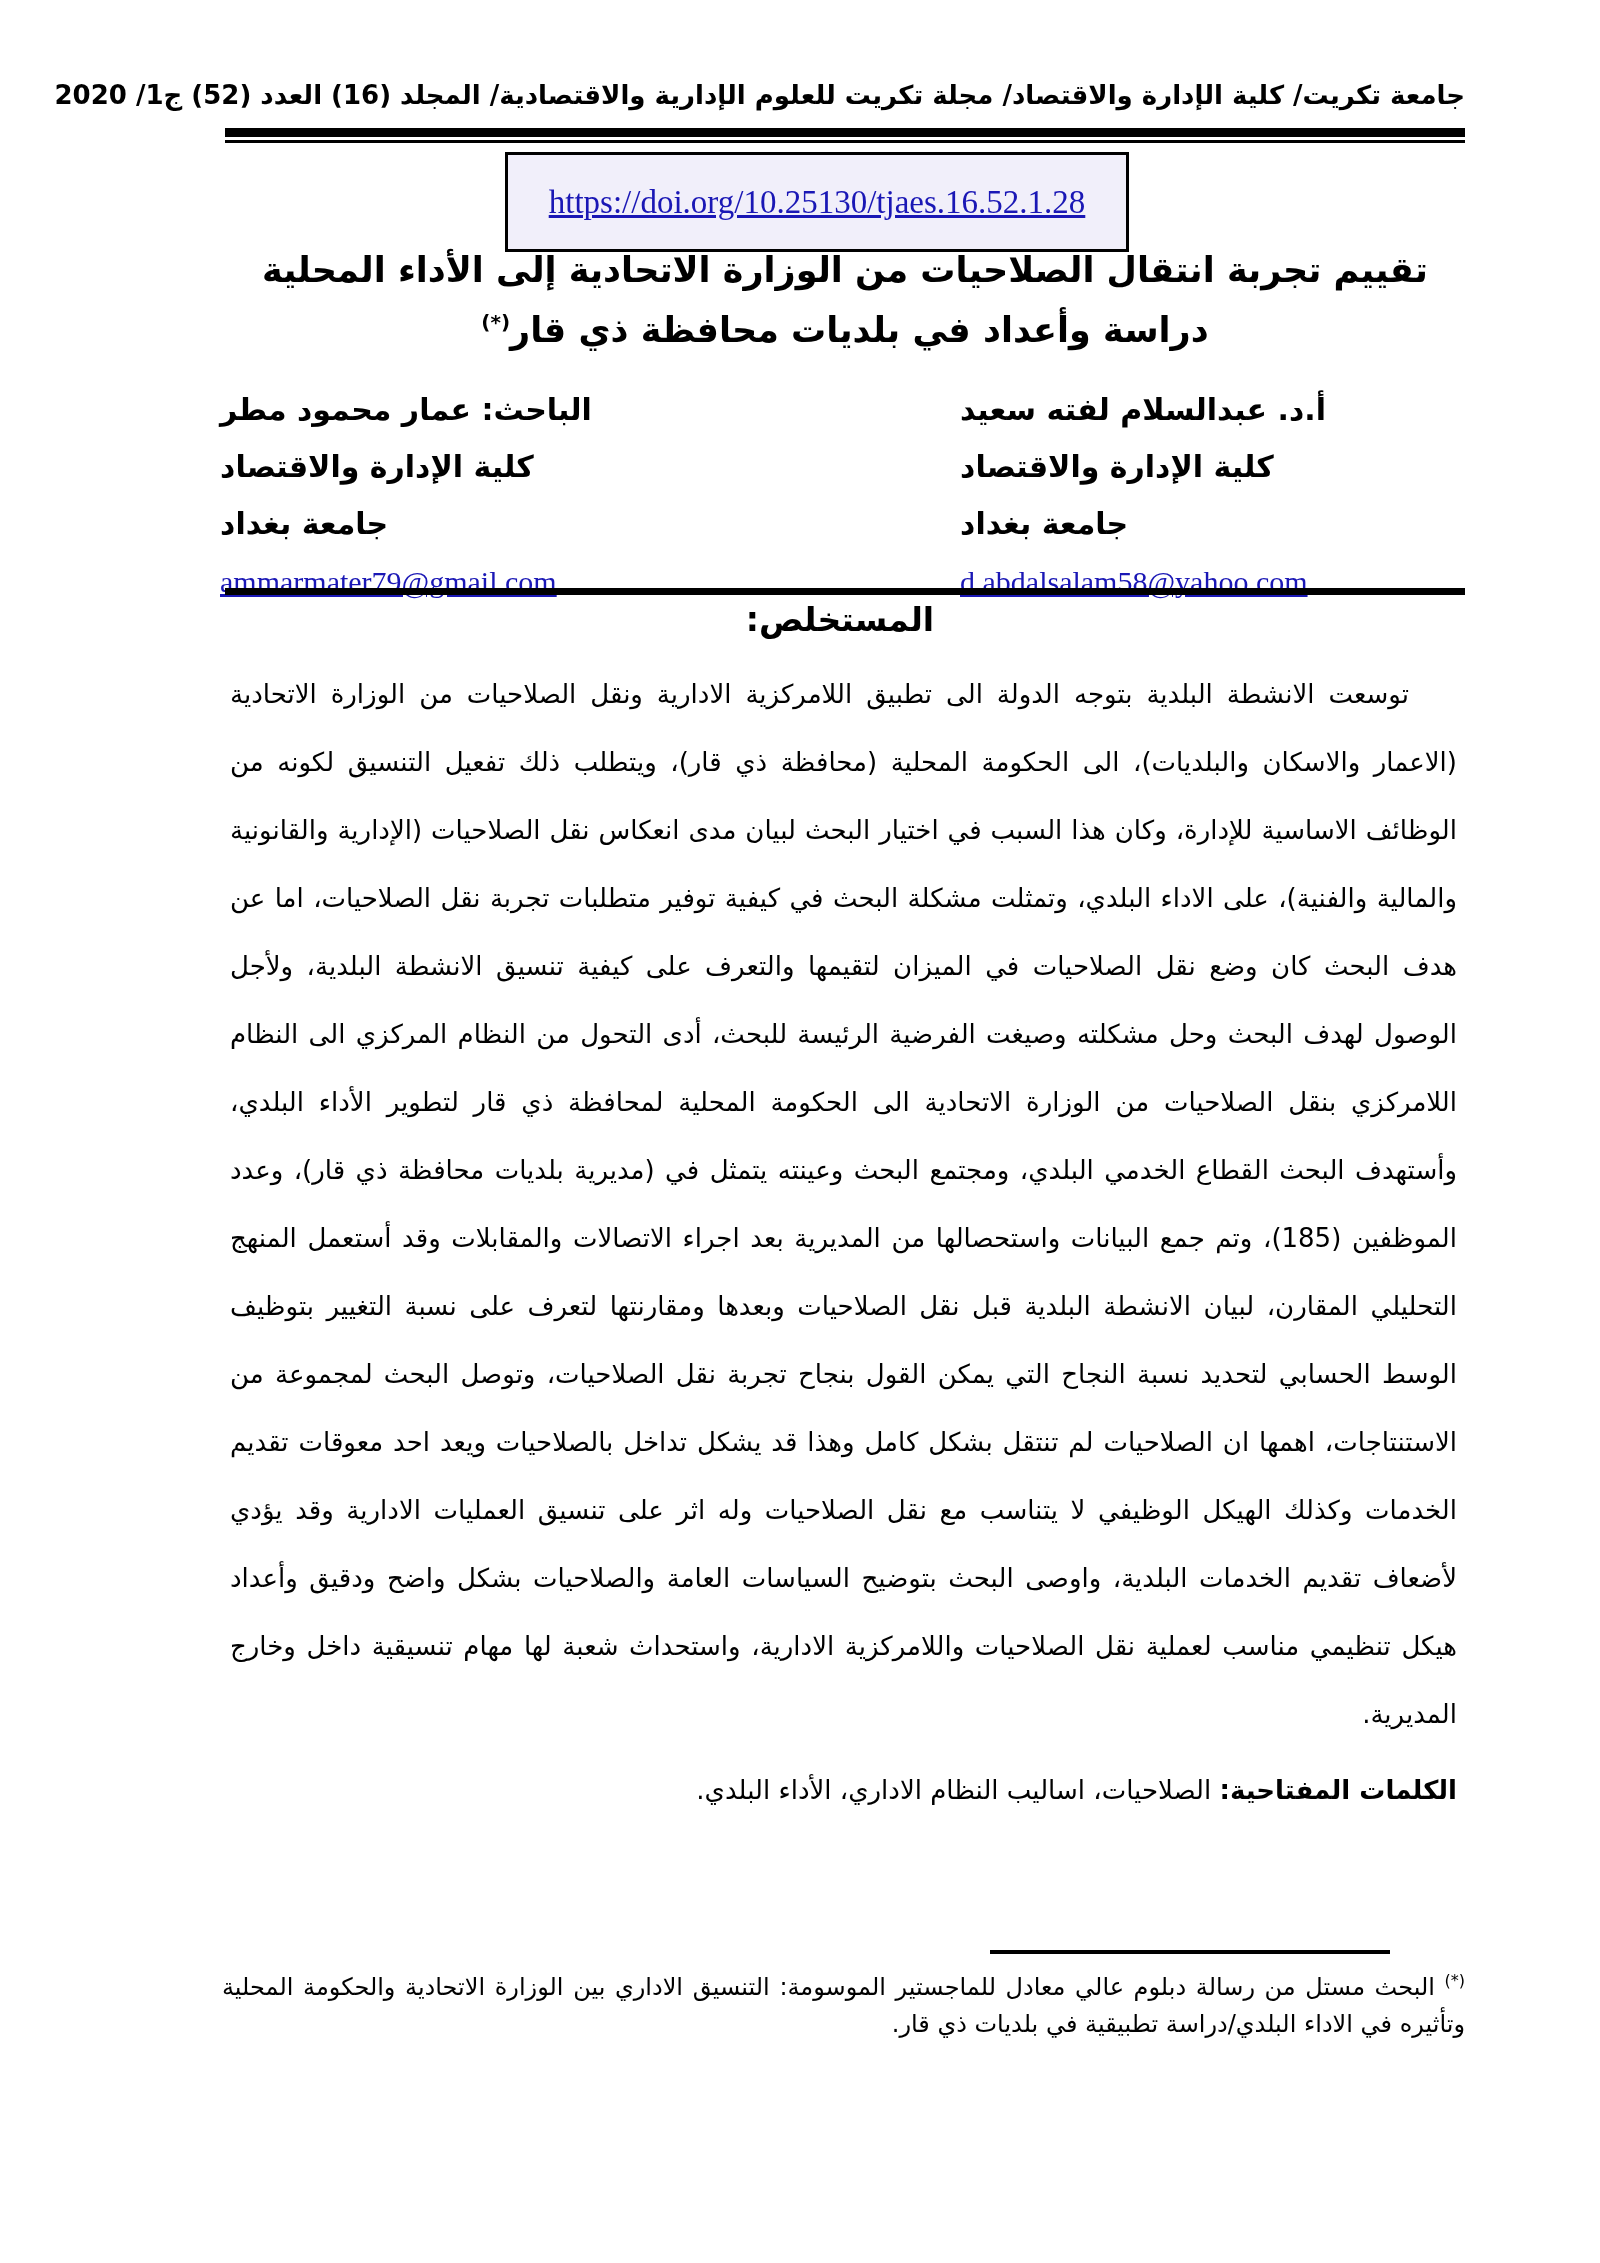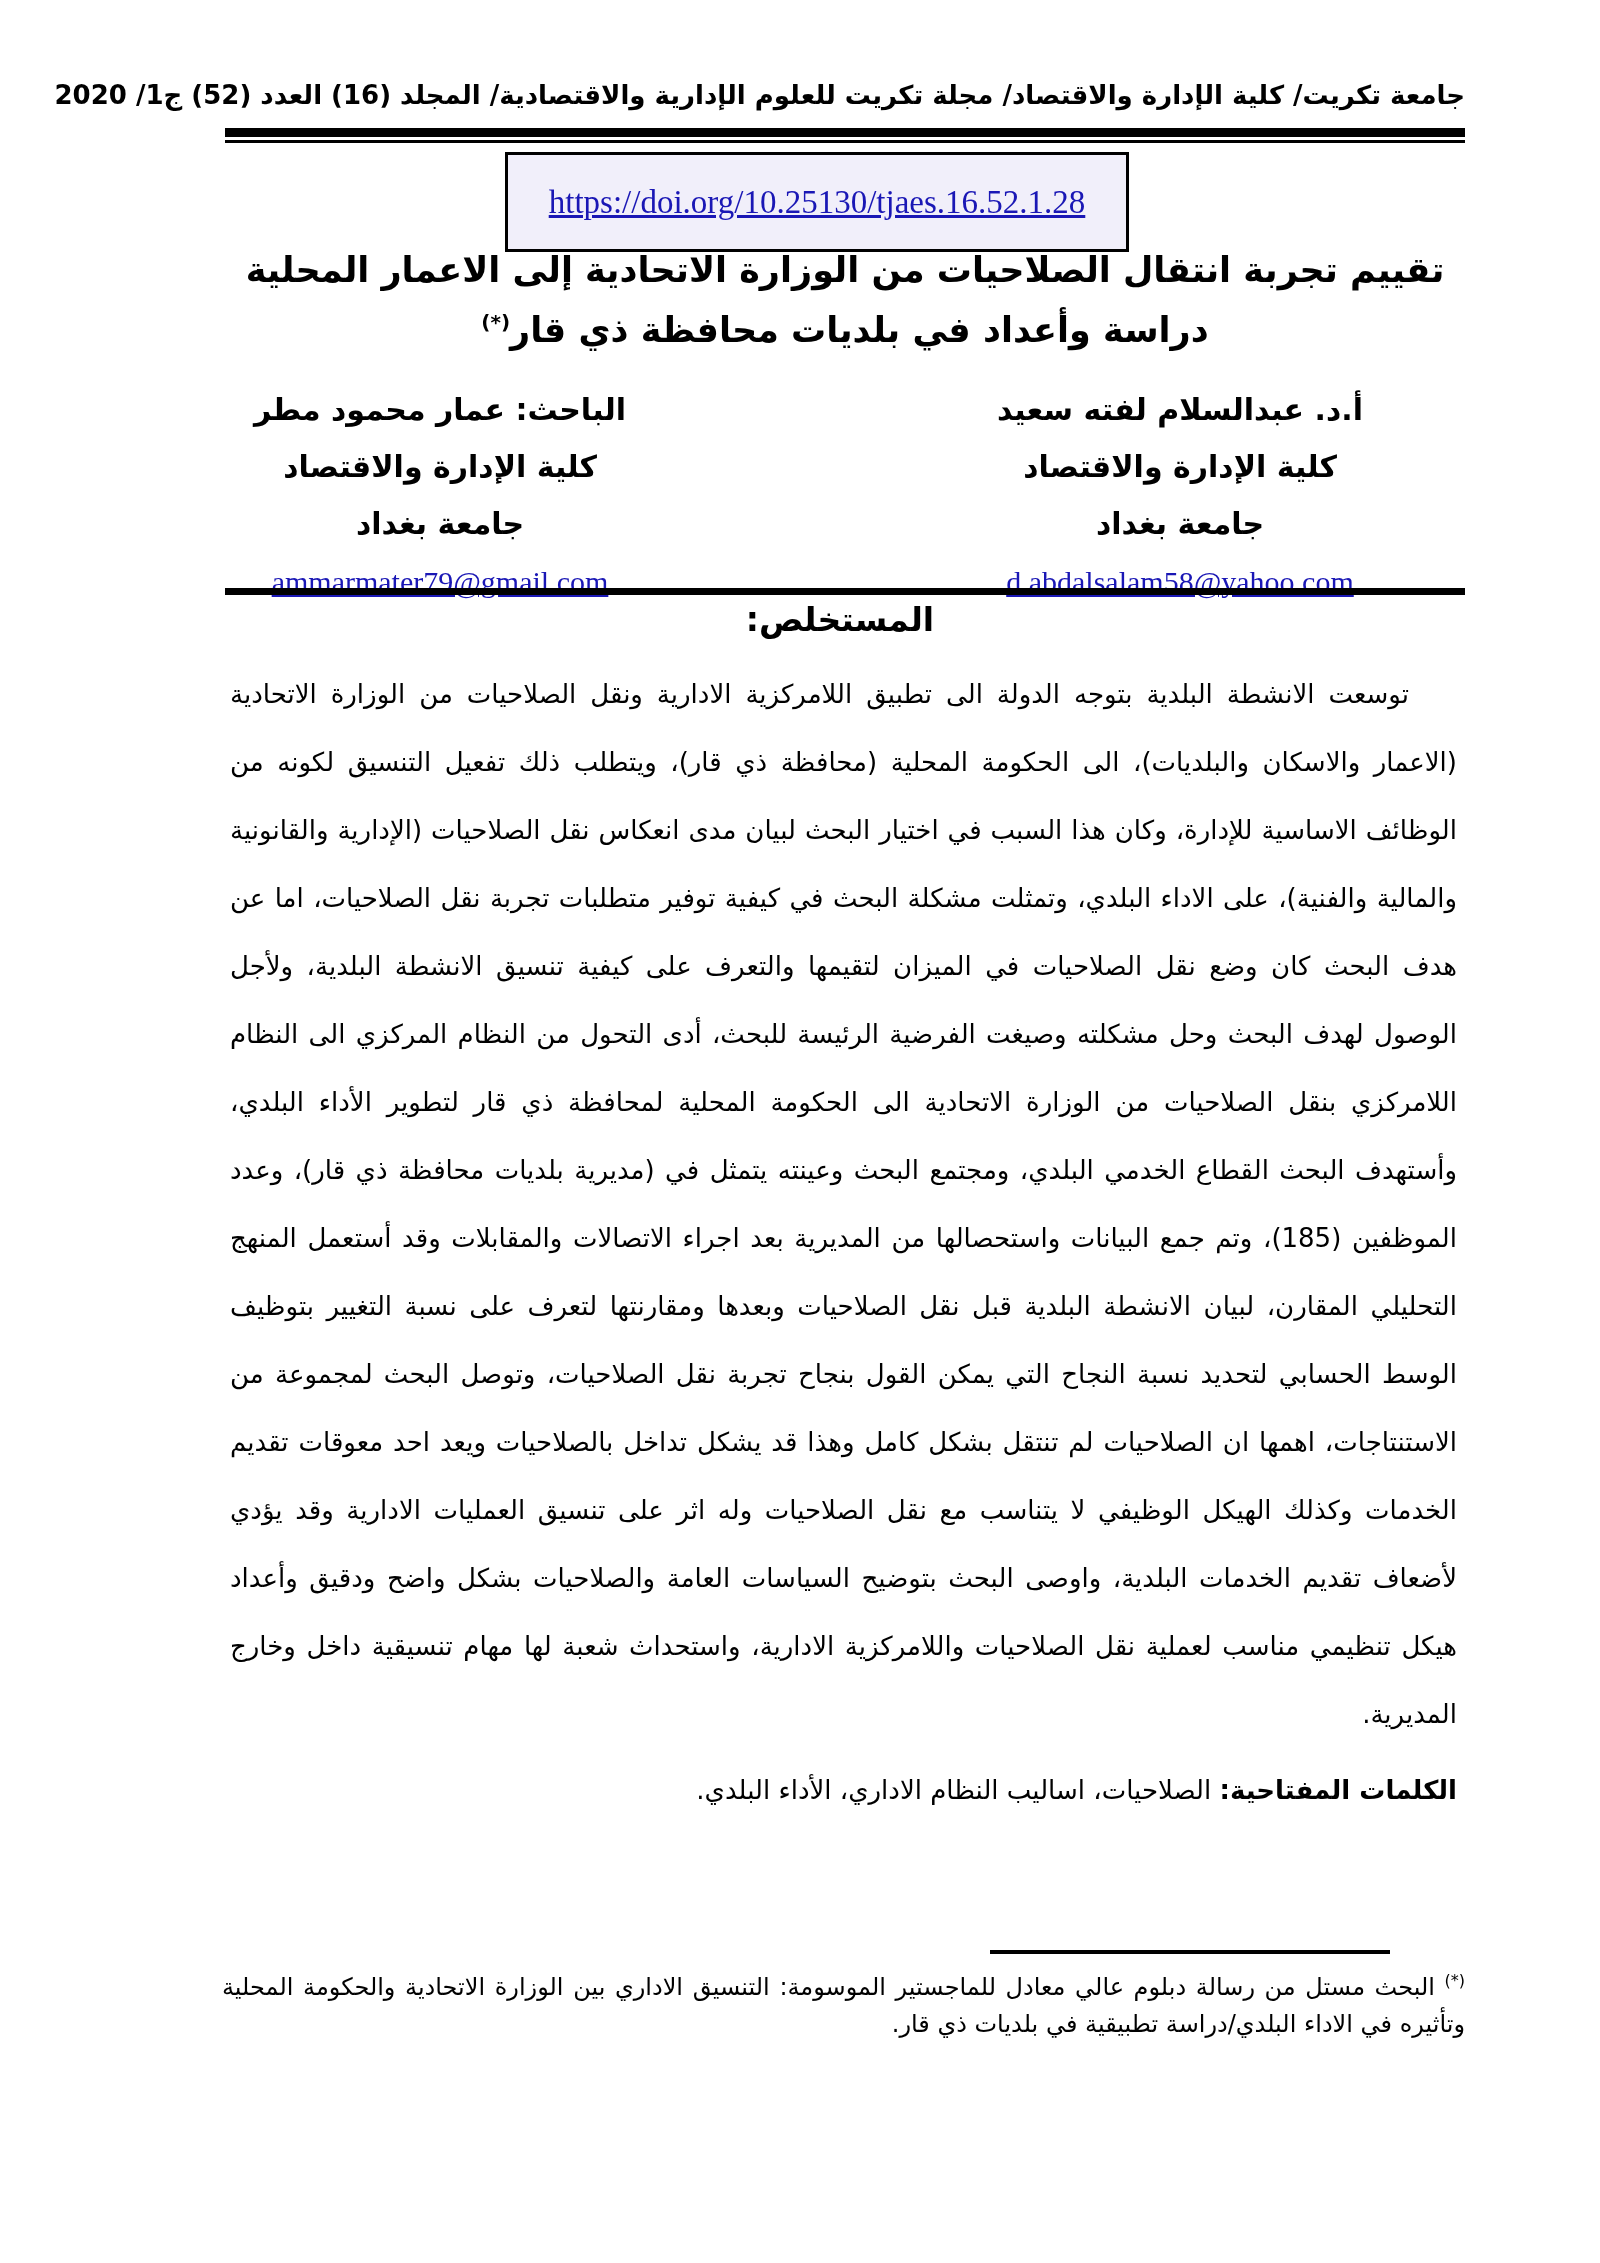--- a/index.html
+++ b/index.html
@@ -40,21 +40,21 @@
   
   .title-line{
     position:absolute;left:225px;width:1240px;
     direction:rtl;text-align:center;
     font-size:35px;font-weight:bold;
   }
   .title-line.l1{top:250px;}
   .title-line.l2{top:310px;}
   .title-line sup{font-size:20px;font-weight:bold;}
   
-  .author{position:absolute;direction:rtl;text-align:center;}
+  .author{position:absolute;direction:rtl;text-align:left;}
   .author .a-name,.author .a-aff{font-size:30px;font-weight:bold;}
   .author .a-name{margin-bottom:22px;}
   .author .a-aff{margin-bottom:22px;}
   .author .a-email{
     display:inline-block;margin-top:2px;
     font-family:"Liberation Serif","DejaVu Serif",serif;
     font-size:30px;color:var(--link-blue);direction:ltr;
   }
   .author-right{top:392px;left:960px;width:440px;}
   .author-left{top:392px;left:220px;width:440px;}
@@ -100,21 +100,21 @@
 
   <div class="header-rule">
     <div class="bar"></div>
     <div class="thin"></div>
   </div>
 
   <div class="doi-box">
     <a href="#" class="doi-link">https://doi.org/10.25130/tjaes.16.52.1.28</a>
   </div>
 
-  <div class="title-line l1">تقييم تجربة انتقال الصلاحيات من الوزارة الاتحادية إلى الاعمار المحلية</div>
+  <div class="title-line l1">تقييم تجربة انتقال الصلاحيات من الوزارة الاتحادية إلى الأداء المحلية</div>
 
   <div class="title-line l2"><span>دراسة وأعداد في بلديات محافظة ذي قار</span><sup>(*)</sup></div>
 
   <div class="author author-right">
     <div class="a-name">أ.د. عبدالسلام لفته سعيد</div>
     <div class="a-aff">كلية الإدارة والاقتصاد</div>
     <div class="a-aff">جامعة بغداد</div>
     <a href="#" class="a-email">d.abdalsalam58@yahoo.com</a>
   </div>
 

